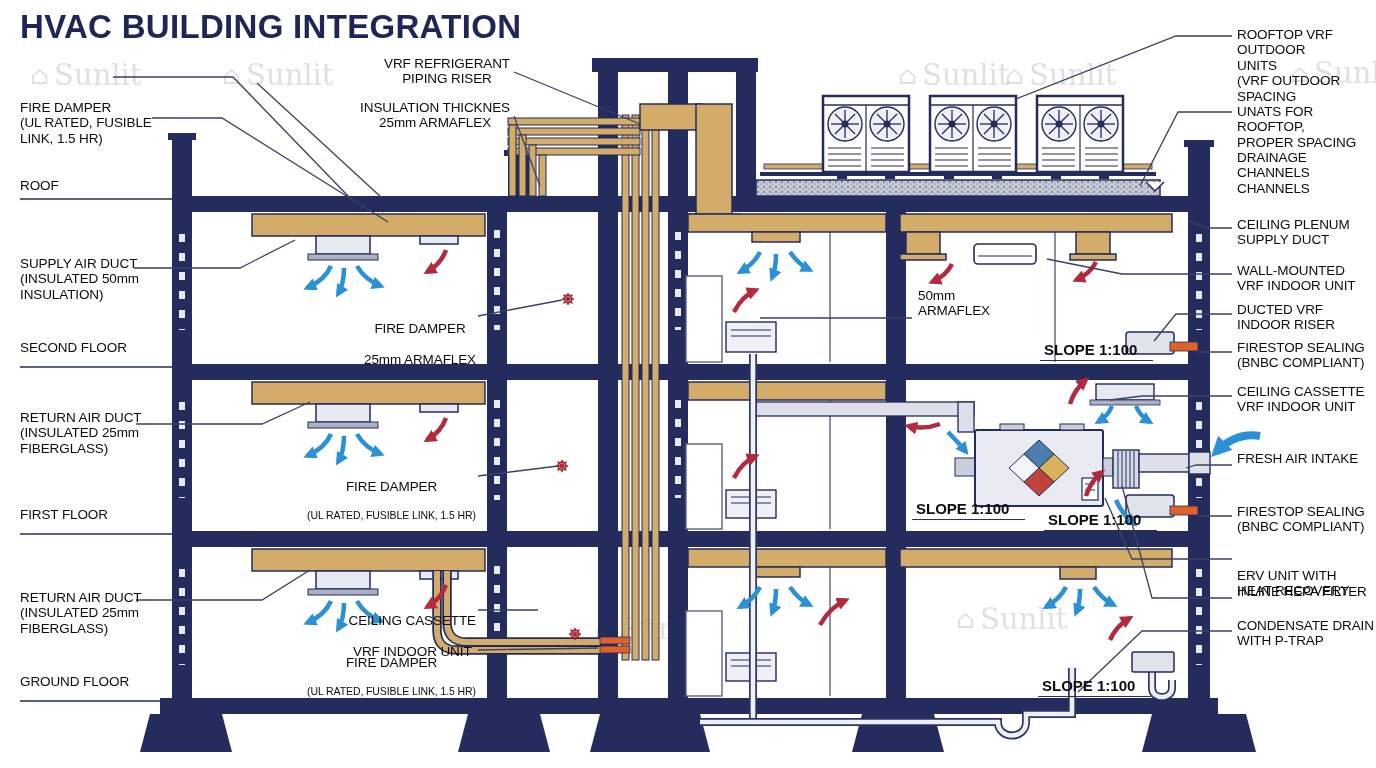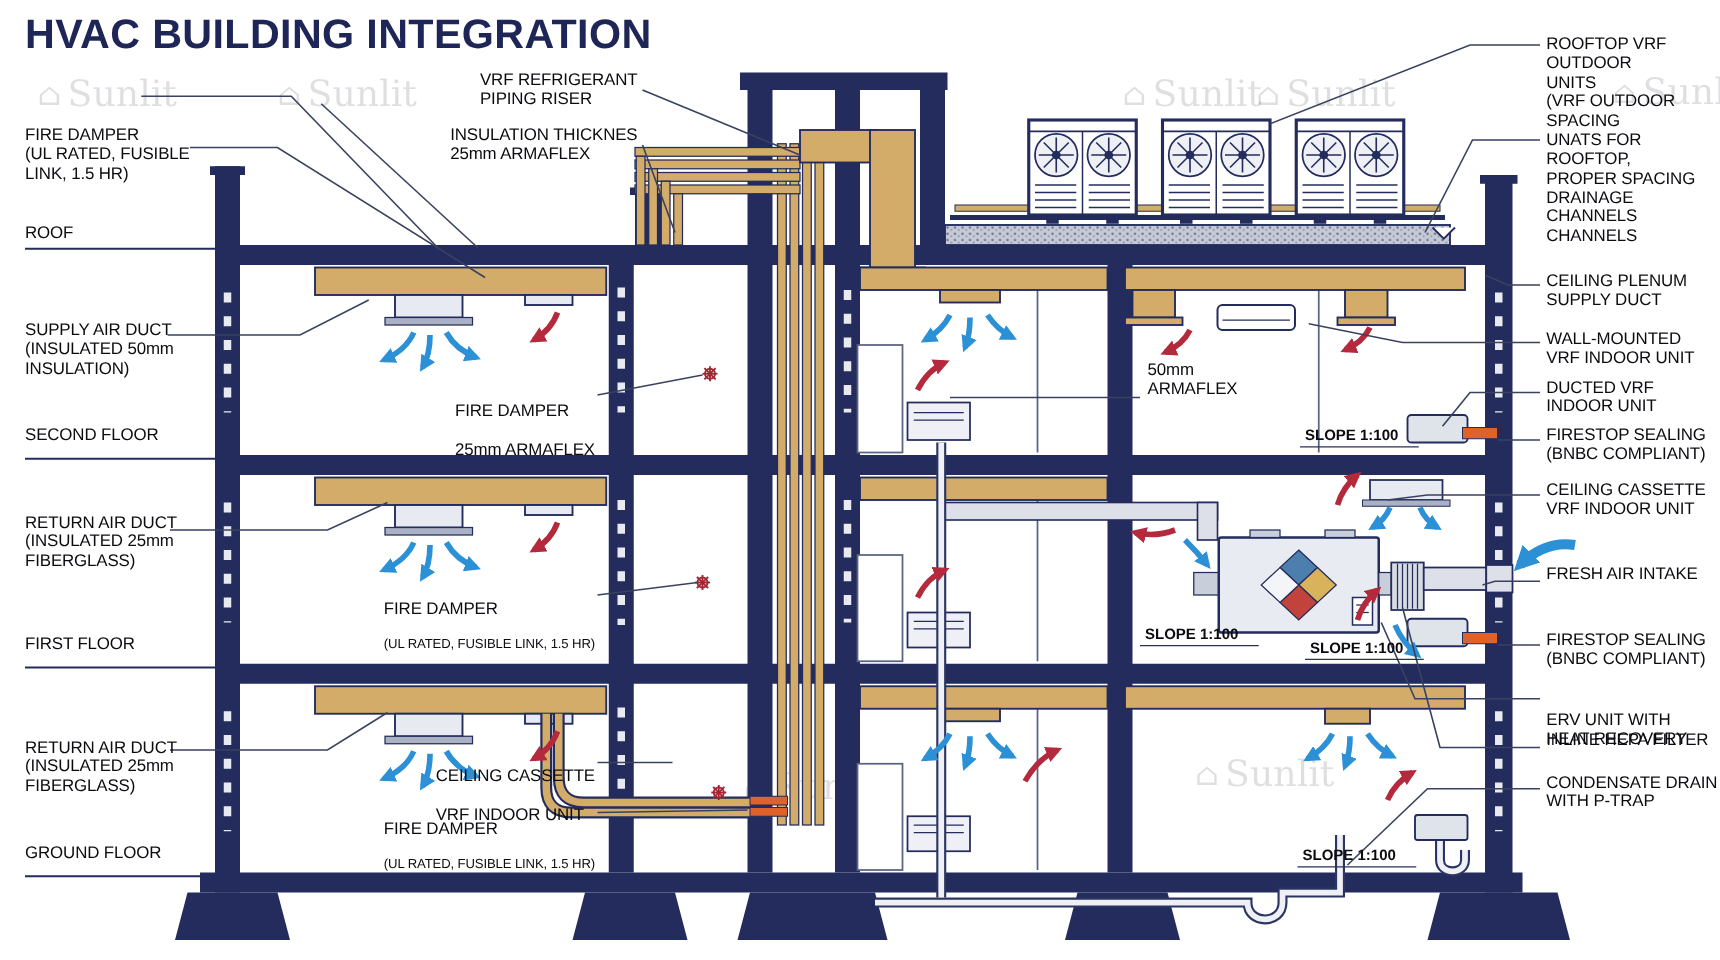--- a/index.html
+++ b/index.html
@@ -2,23 +2,23 @@
 <html><head>
 <meta charset="utf-8">
 <style>
   html,body{margin:0;padding:0;background:#fff}
   #stage{position:relative;width:1376px;height:768px;background:#fff;overflow:hidden;
          font-family:"Liberation Sans",sans-serif}
   .title{position:absolute;left:20px;top:8px;font-size:33px;font-weight:800;color:#1e2657;
          letter-spacing:.3px;white-space:nowrap}
   .lbl{position:absolute;font-weight:400;font-size:13.5px;line-height:1.14;color:#0b0b10;
        white-space:pre-line;letter-spacing:-.1px}
-  .ra{text-align:left}
+  .ra{text-align:center}
   .lbl .l2.small{font-size:10.5px}
-  .slope{position:absolute;font-weight:700;font-size:12px;color:#0b0b10;
+  .slope{position:absolute;font-weight:700;font-size:15px;color:#0b0b10;
          border-bottom:1.6px solid #2a3158;padding:0 16px 2px 4px;white-space:nowrap}
   .wm{position:absolute;display:flex;gap:5px;align-items:center;opacity:.13;
       font-family:"DejaVu Serif",serif;font-size:29px;color:#12122a;white-space:nowrap;z-index:1}
   .wm .h{font-size:25px}
   svg.diagram{position:absolute;left:0;top:0;z-index:2}
   .layer-labels{position:absolute;left:0;top:0;width:100%;height:100%;z-index:3;pointer-events:none}
   .layer-labels>div{pointer-events:auto}
 </style>
 </head>
 <body>
@@ -468,21 +468,21 @@
 (VRF OUTDOOR SPACING
 UNATS FOR ROOFTOP,
 PROPER SPACING
 DRAINAGE CHANNELS
 CHANNELS</div>
     <div class="lbl" style="left:1237px;top:217px">CEILING PLENUM
 SUPPLY DUCT</div>
     <div class="lbl" style="left:1237px;top:263px">WALL-MOUNTED
 VRF INDOOR UNIT</div>
     <div class="lbl" style="left:1237px;top:302px">DUCTED VRF
-INDOOR UNIT</div>
+INDOOR RISER</div>
     <div class="lbl" style="left:1237px;top:340px">FIRESTOP SEALING
 (BNBC COMPLIANT)</div>
     <div class="lbl" style="left:1237px;top:384px">CEILING CASSETTE
 VRF INDOOR UNIT</div>
     <div class="lbl" style="left:1237px;top:451px">FRESH AIR INTAKE</div>
     <div class="lbl" style="left:1237px;top:504px">FIRESTOP SEALING
 (BNBC COMPLIANT)</div>
     <div class="lbl" style="left:1237px;top:568px">ERV UNIT WITH
 HEAT RECOVERY</div>
     <div class="lbl" style="left:1237px;top:584px">INLINE HEPA FILTER</div>

